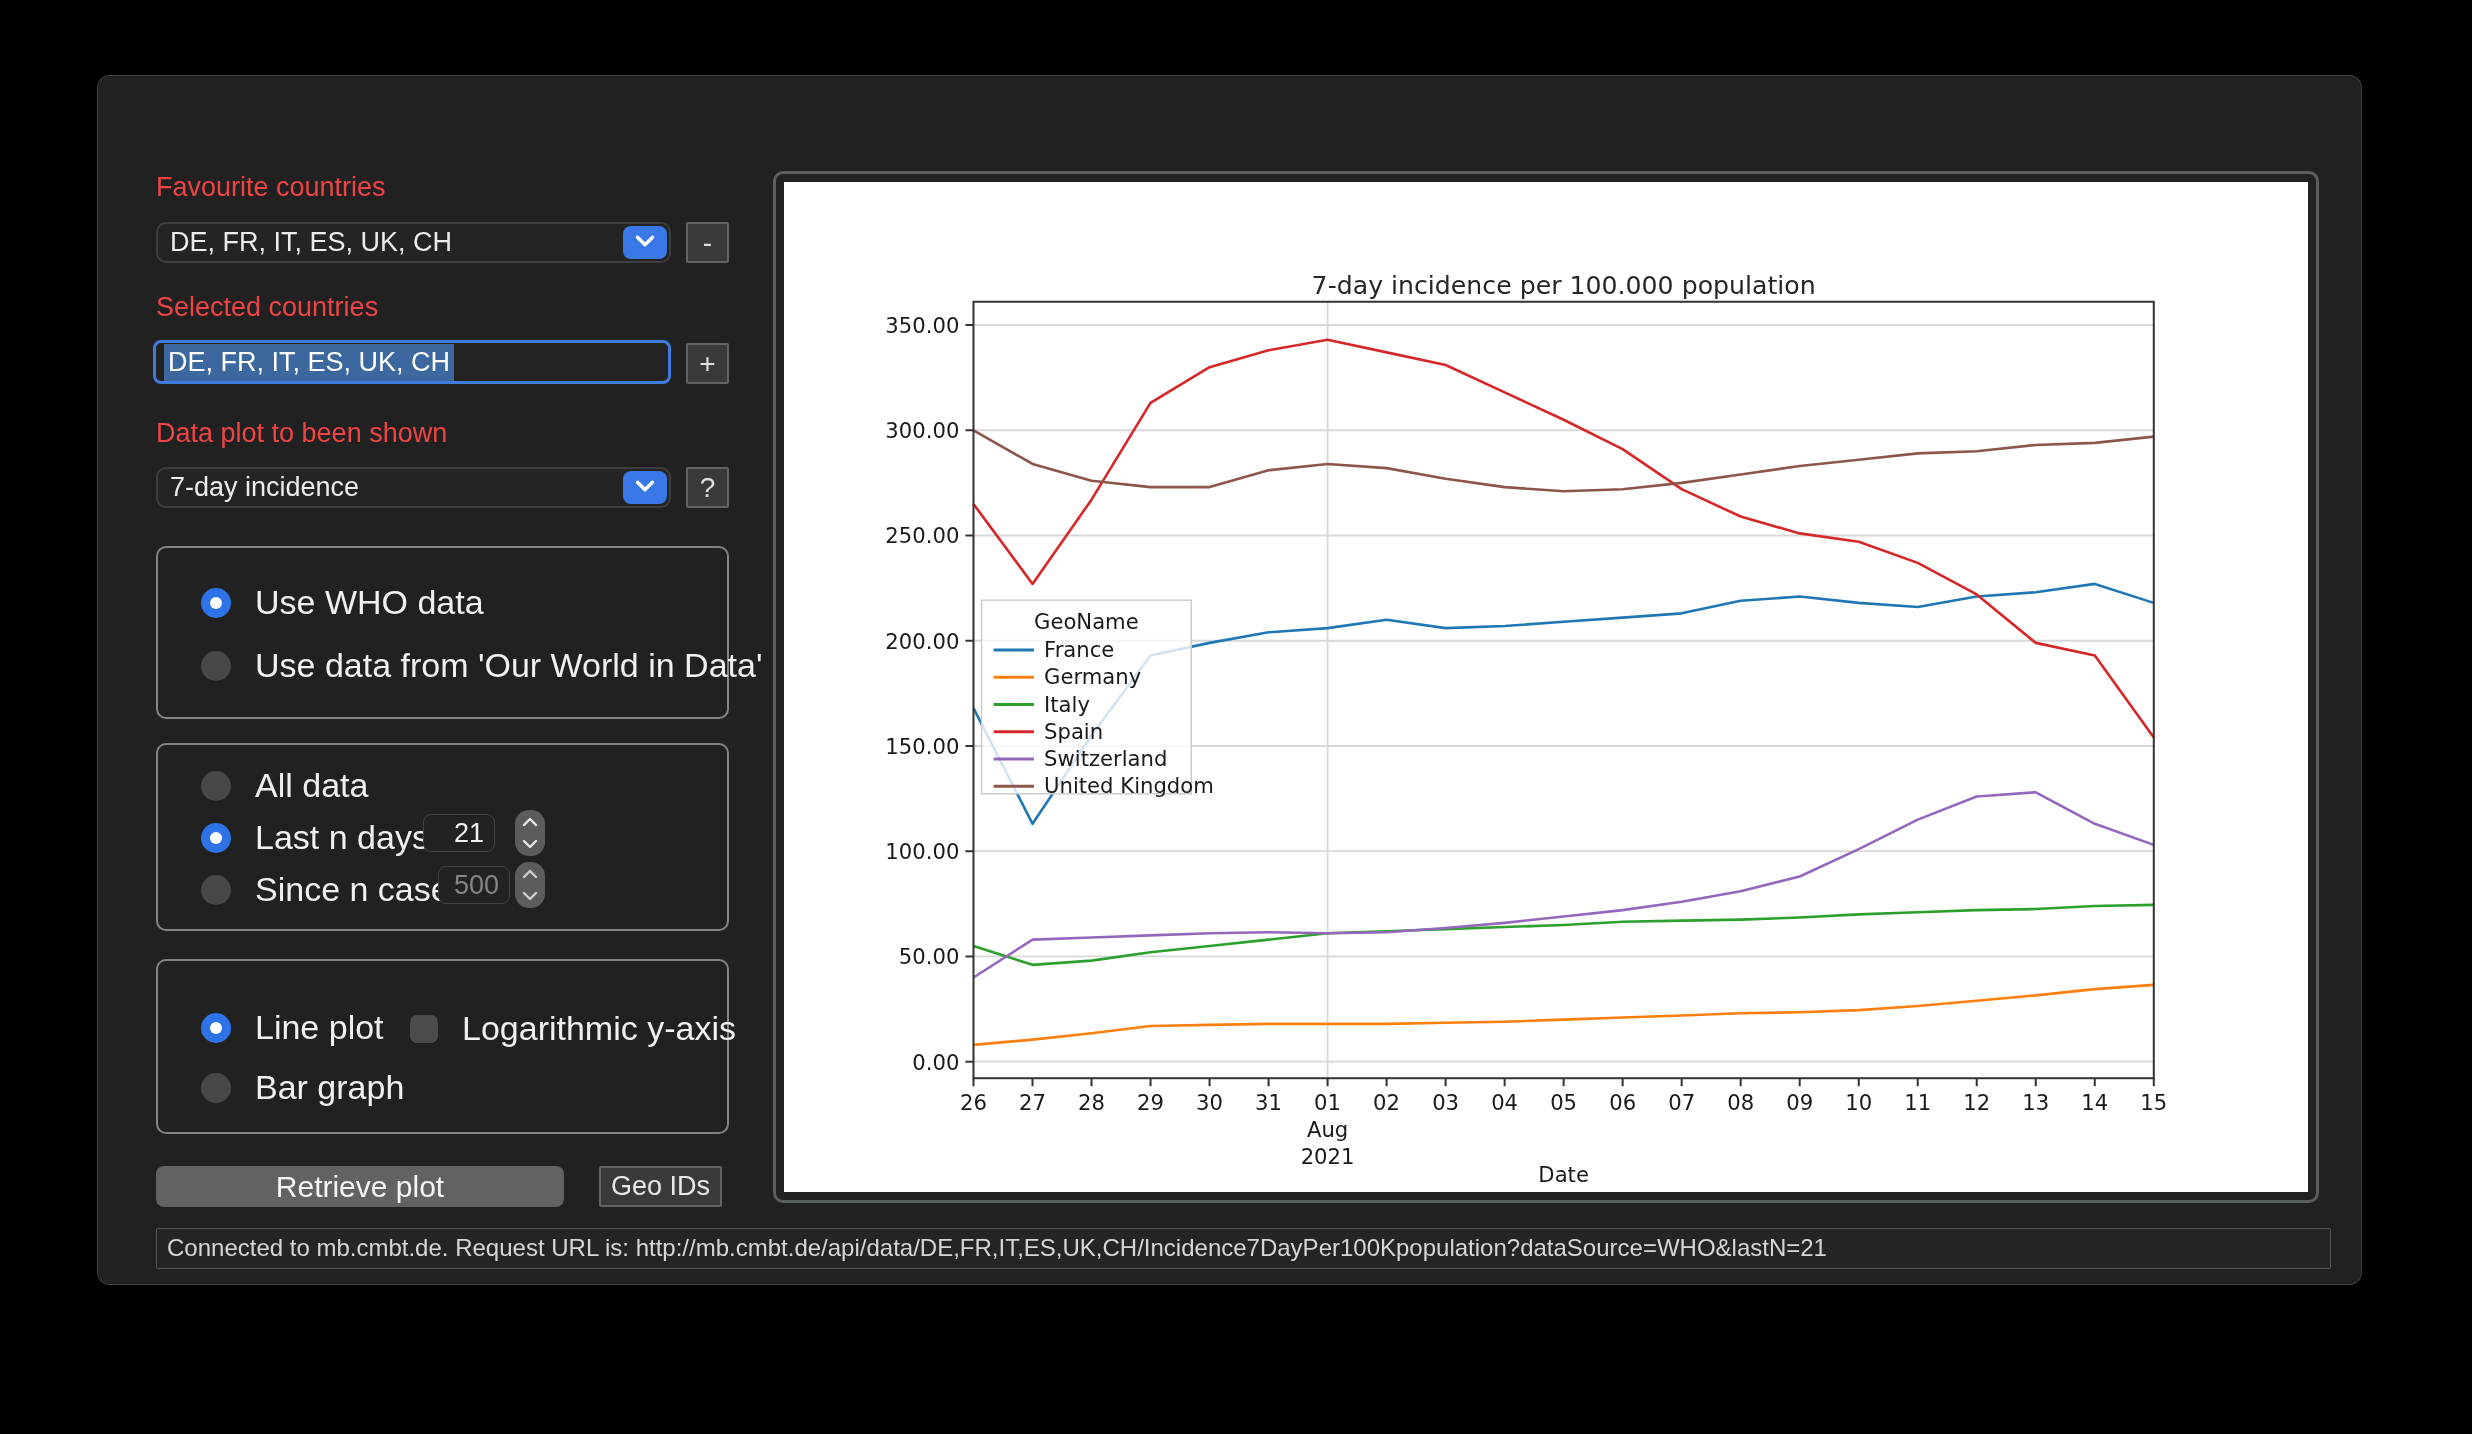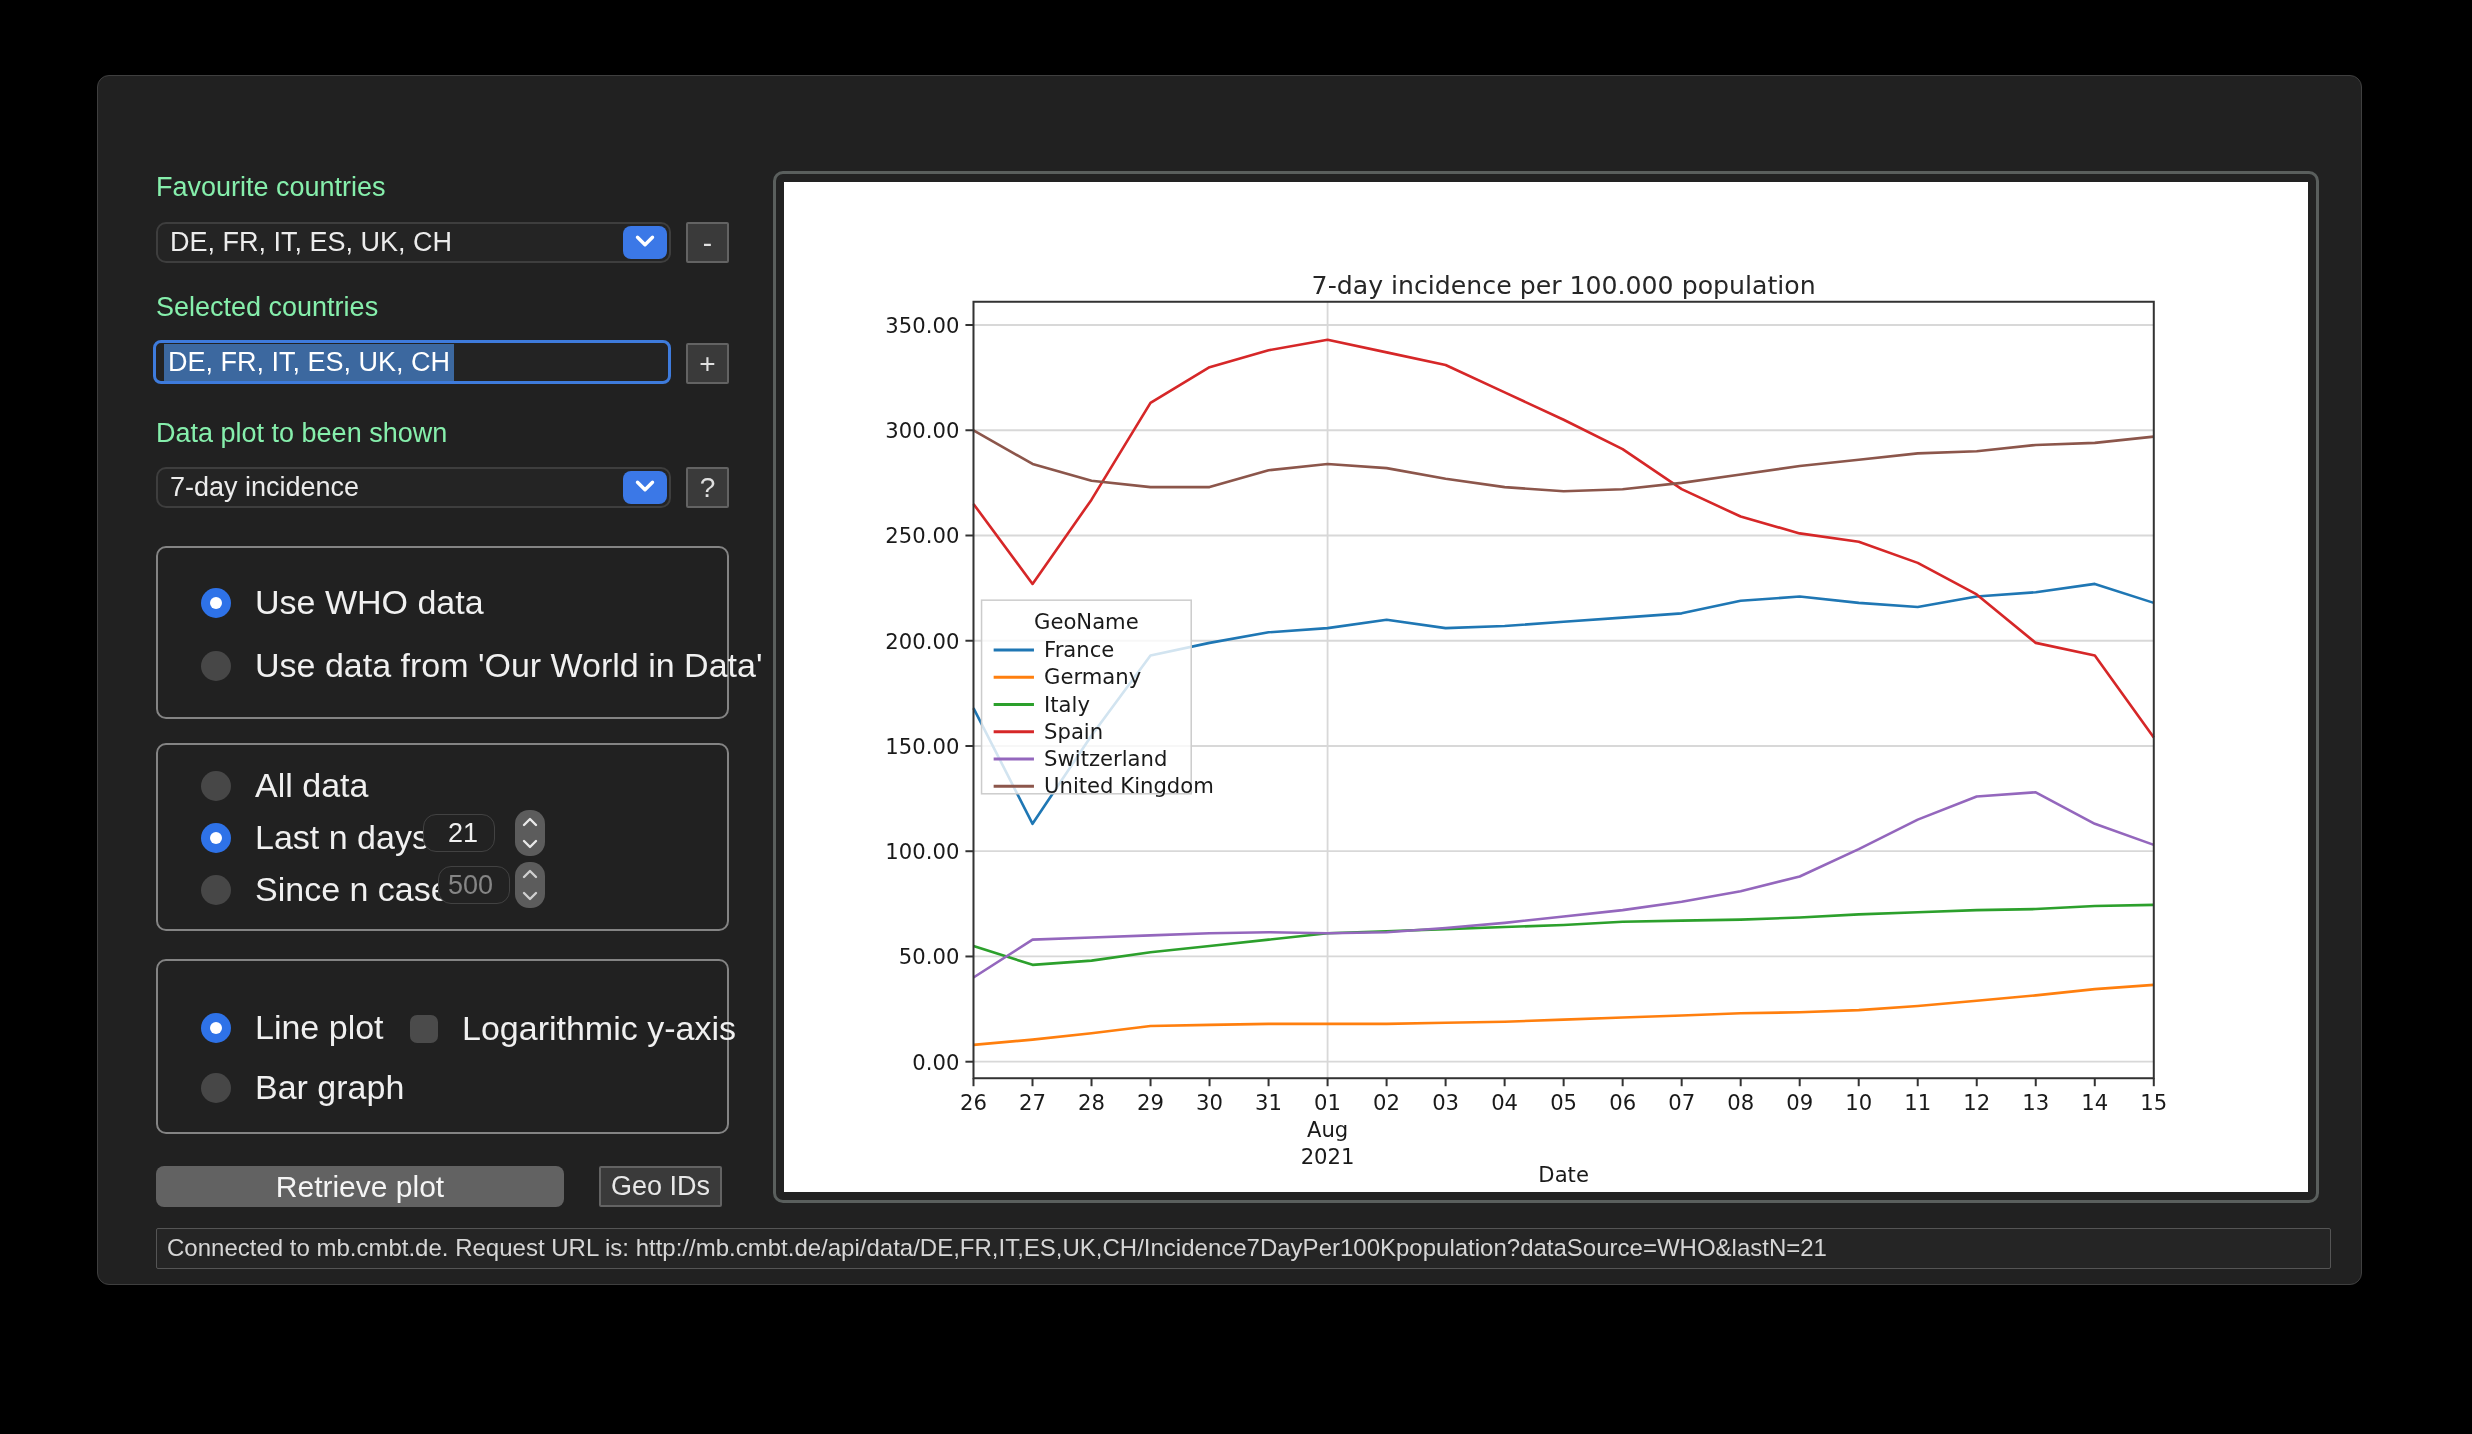--- a/index.html
+++ b/index.html
@@ -9,21 +9,21 @@
             background:#212121; border:1px solid #3f3f3f; border-radius:12px; }
   .titlebar { position:absolute; left:0; top:0; right:0; height:48px;
               background:linear-gradient(#3e3e3e,#353535); border-bottom:1px solid #161616;
               border-radius:11px 11px 0 0; }
   .title { text-align:center; line-height:48px; font-size:26px; font-weight:bold; color:#d4d4d4; }
   .tl { position:absolute; top:13px; width:22px; height:22px; border-radius:50%; }
   .tl.r { left:22px;  background:#ed6a5f; }
   .tl.y { left:64px;  background:#f4bf50; }
   .tl.g { left:106px; background:#61c554; }
 
-  .label { position:absolute; font-size:27px; color:#86efac; }
+  .label { position:absolute; font-size:27px; color:#ef4444; }
 
   .combo { position:absolute; display:flex; align-items:center; justify-content:space-between;
            background:#242424; border:2px solid #3e3e3e; border-radius:10px;
            width:515px; height:41px; }
   .combo .val { padding-left:12px; font-size:27px; color:#ececec; white-space:nowrap; }
   .combo .cbtn { width:44px; height:33px; margin-right:2px; background:#3b78e7; border-radius:8px;
                  display:flex; align-items:center; justify-content:center; flex:none; }
 
   .sqbtn { position:absolute; width:43px; height:41px; background:#3a3a3a;
            border:2px solid #636363; border-radius:2px; color:#e0e0e0; font-size:28px;
@@ -40,22 +40,22 @@
   .row { position:absolute; display:flex; align-items:center; }
   .radio { width:30px; height:30px; border-radius:50%; background:#474747; flex:none;
            display:flex; align-items:center; justify-content:center; }
   .radio.on { background:#2e72e8; }
   .radio .dot { display:none; width:12px; height:12px; border-radius:50%; background:#fff; }
   .radio.on .dot { display:block; }
   .rlabel { margin-left:24px; font-size:34px; color:#f0f0f0; white-space:nowrap; }
   .checkbox { width:28px; height:28px; border-radius:7px; background:#4b4b4b; flex:none; }
 
   .spin { position:absolute; width:72px; height:38px; background:#222; border:1px solid #424242;
-          border-radius:13px; font-size:27px; color:#f0f0f0; text-align:right;
-          line-height:36px; padding-right:16px; }
+          border-radius:8px; font-size:27px; color:#f0f0f0; text-align:right;
+          line-height:36px; padding-right:10px; }
   .spin.disabled { color:#858585; }
   .stepper { position:absolute; width:30px; height:46px; background:#5c5c5c; border-radius:14px;
              display:flex; flex-direction:column; align-items:center; justify-content:center; gap:4px; }
 
   .bigbtn { position:absolute; left:58px; width:408px; height:41px; background:#626262;
             border-radius:8px; color:#f5f5f5; font-size:30px; display:flex;
             align-items:center; justify-content:center; }
   .geobtn { position:absolute; left:501px; width:123px; height:41px; background:#3a3a3a;
             border:2px solid #636363; border-radius:2px; color:#e8e8e8; font-size:27px;
             display:flex; align-items:center; justify-content:center; }

